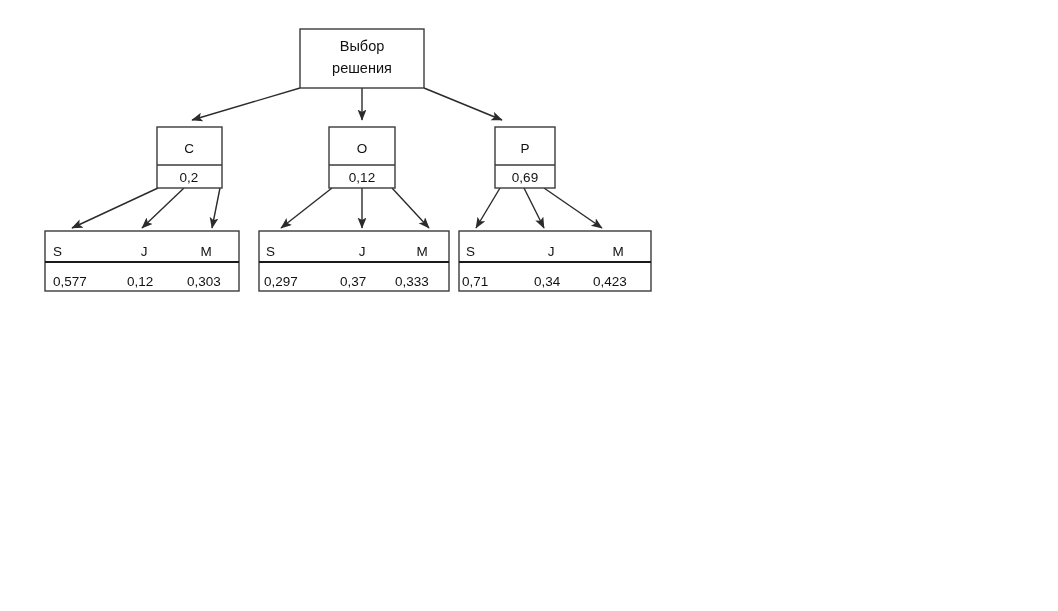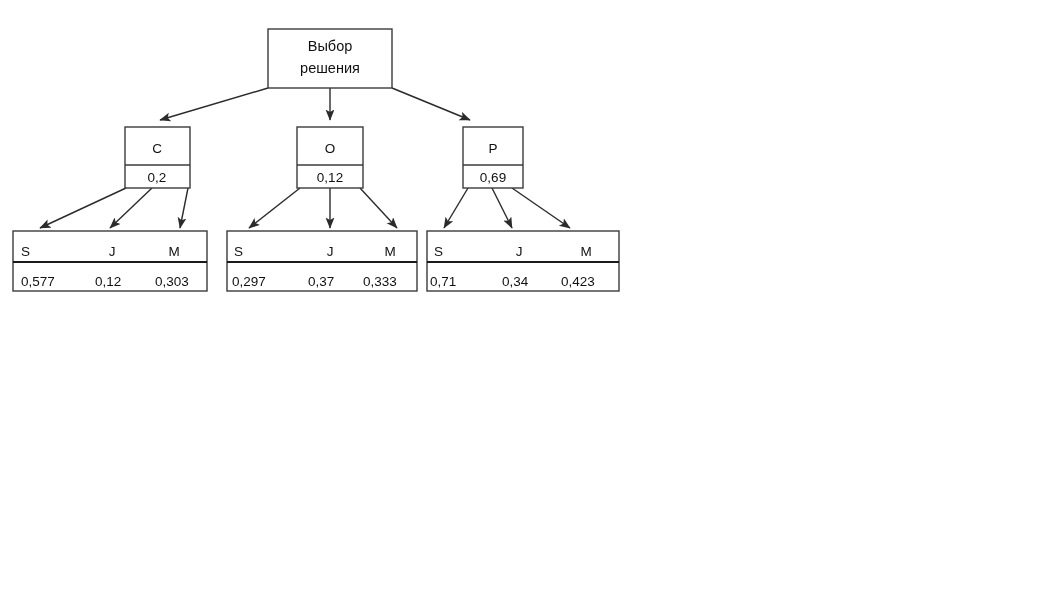--- a/index.html
+++ b/index.html
@@ -10,20 +10,21 @@
   body {
     width: 1058px;
     height: 611px;
     font-family: "Liberation Sans", sans-serif;
     overflow: hidden;
   }
   #diagram-root {
     position: relative;
     width: 931px;
     height: 611px;
+    margin-left: 32px;
   }
   svg.diagram {
     position: absolute;
     top: 0;
     left: 0;
     width: 1058px;
     height: 611px;
   }
   .box-line {
     fill: #ffffff;

